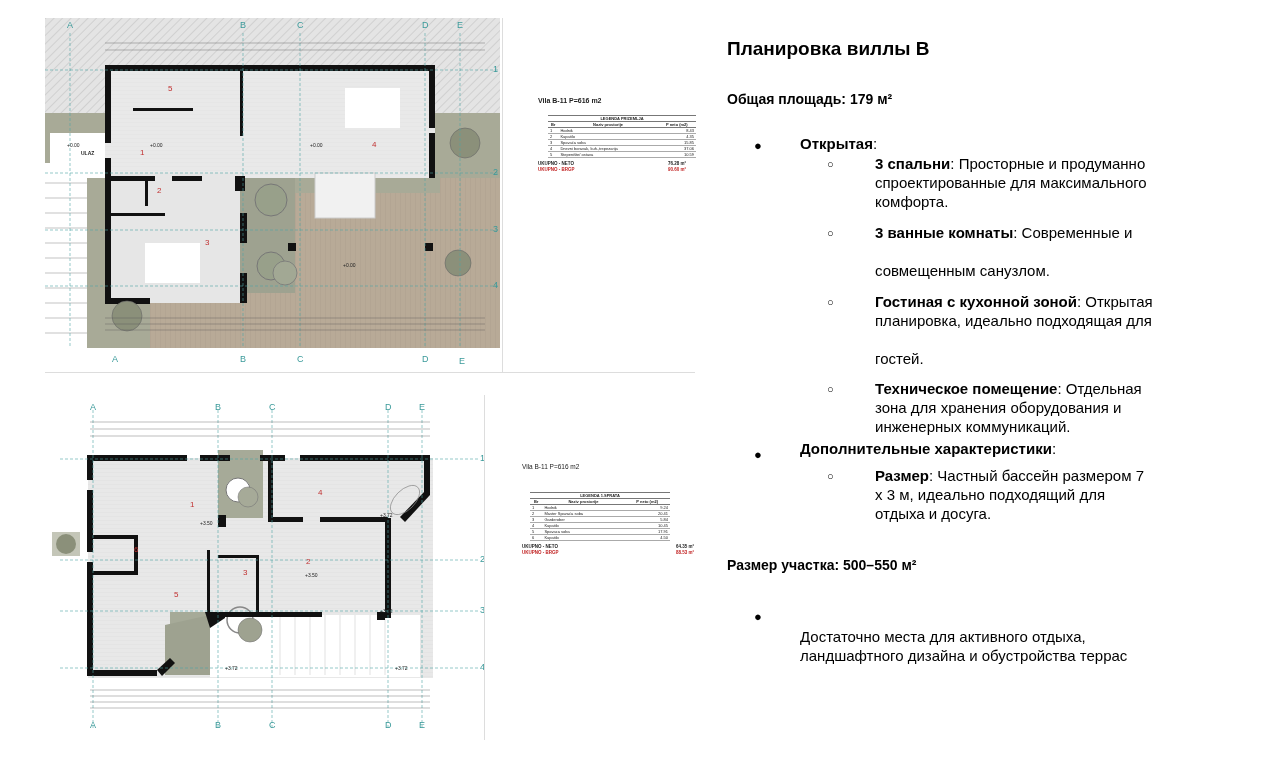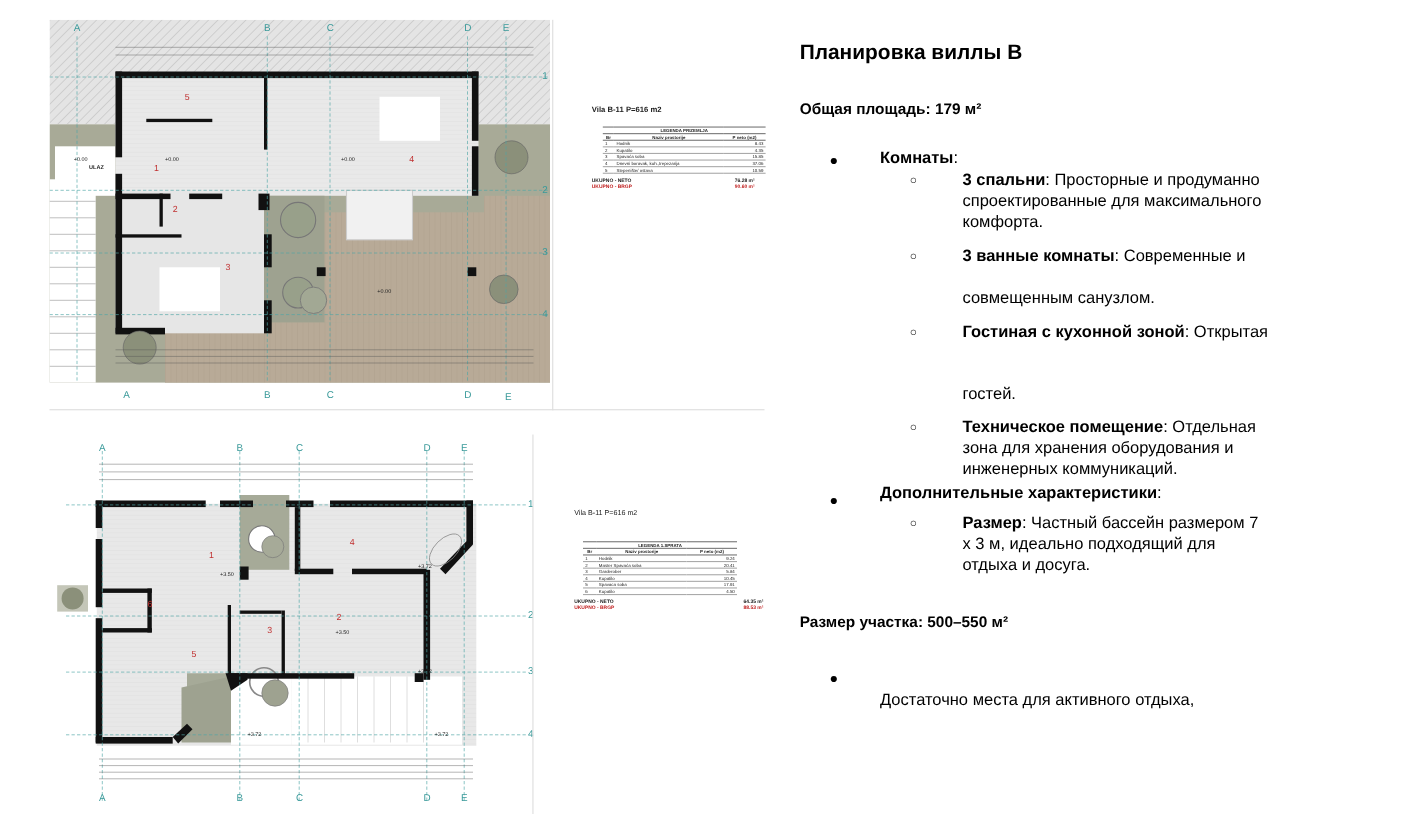--- a/index.html
+++ b/index.html
@@ -359,40 +359,40 @@
   <div class="tot red" style="width:172px;margin-top:1px;">
       <span>UKUPNO - BRGP</span>
       <span>88.53 m²</span>
     </div>
 </div>
 
 <h1>Планировка виллы B</h1>
 <div class="h2" style="top:91px;">Общая площадь: 179 м²</div>
 
 <span class="b1" style="top:138px;">●</span>
-<div class="bt" style="left:800px;top:134px;"><b>Комнаты</b><span>:</span></div>
+<div class="bt" style="left:800px;top:134px;"><b>Открытая</b><span>:</span></div>
 
 <span class="b2" style="top:158px;">○</span>
 <div class="bt" style="left:875px;top:154px;width:370px;">
   <b>3 спальни</b><span>: Просторные и продуманно</span><br>
   <span>спроектированные для максимального</span><br>
   <span>комфорта.</span>
 </div>
 
 <span class="b2" style="top:227px;">○</span>
 <div class="bt" style="left:875px;top:223px;width:370px;">
   <b>3 ванные комнаты</b><span>: Современные и</span><br>
   <br>
   <span>совмещенным санузлом.</span>
 </div>
 
 <span class="b2" style="top:296px;">○</span>
 <div class="bt" style="left:875px;top:292px;width:370px;">
   <b>Гостиная с кухонной зоной</b><span>: Открытая</span><br>
-  <br>
+  <span>планировка, идеально подходящая для</span><br>
   <br>
   <span>гостей.</span>
 </div>
 
 <span class="b2" style="top:383px;">○</span>
 <div class="bt" style="left:875px;top:379px;width:370px;">
   <b>Техническое помещение</b><span>: Отдельная</span><br>
   <span>зона для хранения оборудования и</span><br>
   <span>инженерных коммуникаций.</span>
 </div>
@@ -405,13 +405,14 @@
   <b>Размер</b><span>: Частный бассейн размером 7</span><br>
   <span>х 3 м, идеально подходящий для</span><br>
   <span>отдыха и досуга.</span>
 </div>
 
 <div class="h2" style="top:557px;">Размер участка: 500–550 м²</div>
 
 <span class="b1" style="top:609px;">●</span>
 <div class="bt" style="left:800px;top:627px;width:440px;">
   <span>Достаточно места для активного отдыха,</span><br>
+  <span>ландшафтного дизайна и обустройства террас</span>
 </div>
 
 </body></html>

